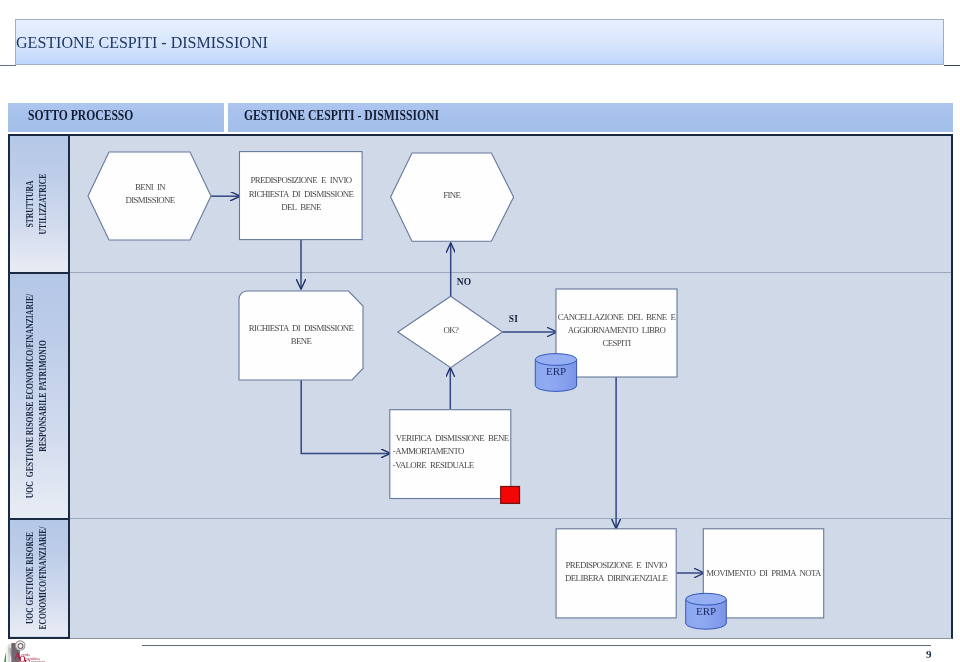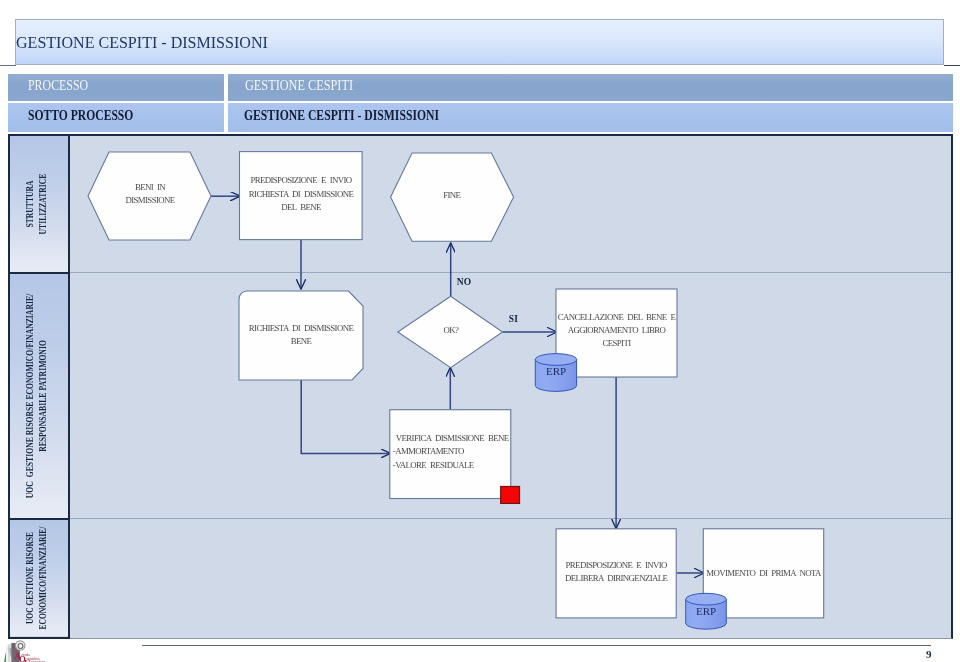--- a/index.html
+++ b/index.html
@@ -69,25 +69,20 @@
 <body>
 
 <div class="page">
 
   <div class="title-box">
     <div class="title-text">GESTIONE CESPITI - DISMISSIONI</div>
   </div>
   <div class="title-underline"></div>
   <div class="title-underline-r"></div>
 
-  <div class="hdr hdr-r1">
-    <div class="hdr-label">PROCESSO</div>
-    <div class="hdr-label hdr-value">GESTIONE CESPITI</div>
-    <div class="hdr-sep" style="left:216px"></div>
-  </div>
   <div class="hdr hdr-r2">
     <div class="hdr-label">SOTTO PROCESSO</div>
     <div class="hdr-label hdr-value">GESTIONE CESPITI - DISMISSIONI</div>
     <div class="hdr-sep" style="left:216px"></div>
   </div>
 
   <div class="frame">
 
     <div class="lane-hdr" style="top:0;height:136px">
       <div class="rot" style="transform:translate(-50%,-50%) rotate(-90deg) scaleX(.762)"><b>STRUTTURA</b><b>UTILIZZATRICE</b></div>

